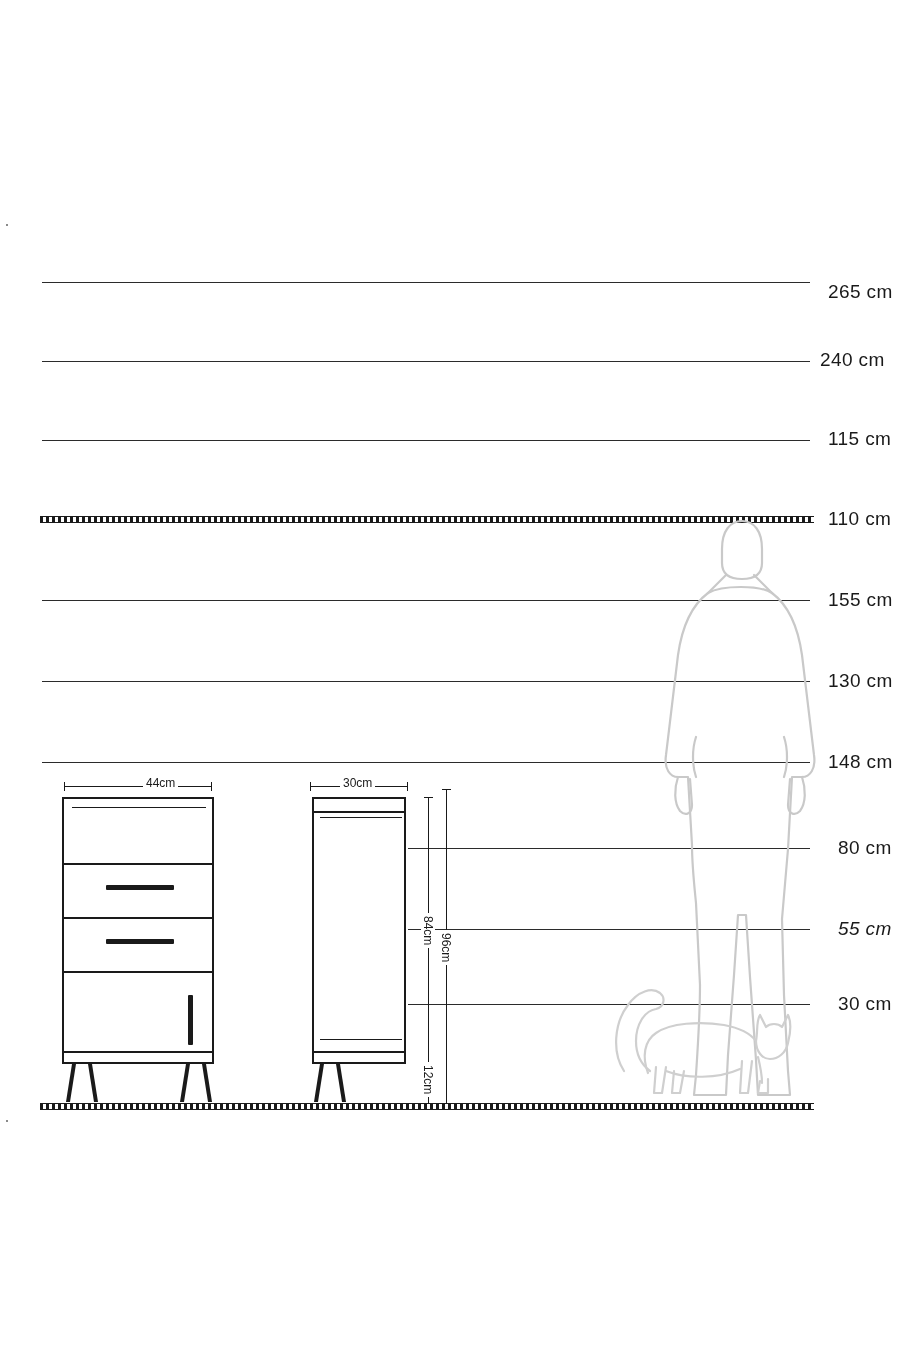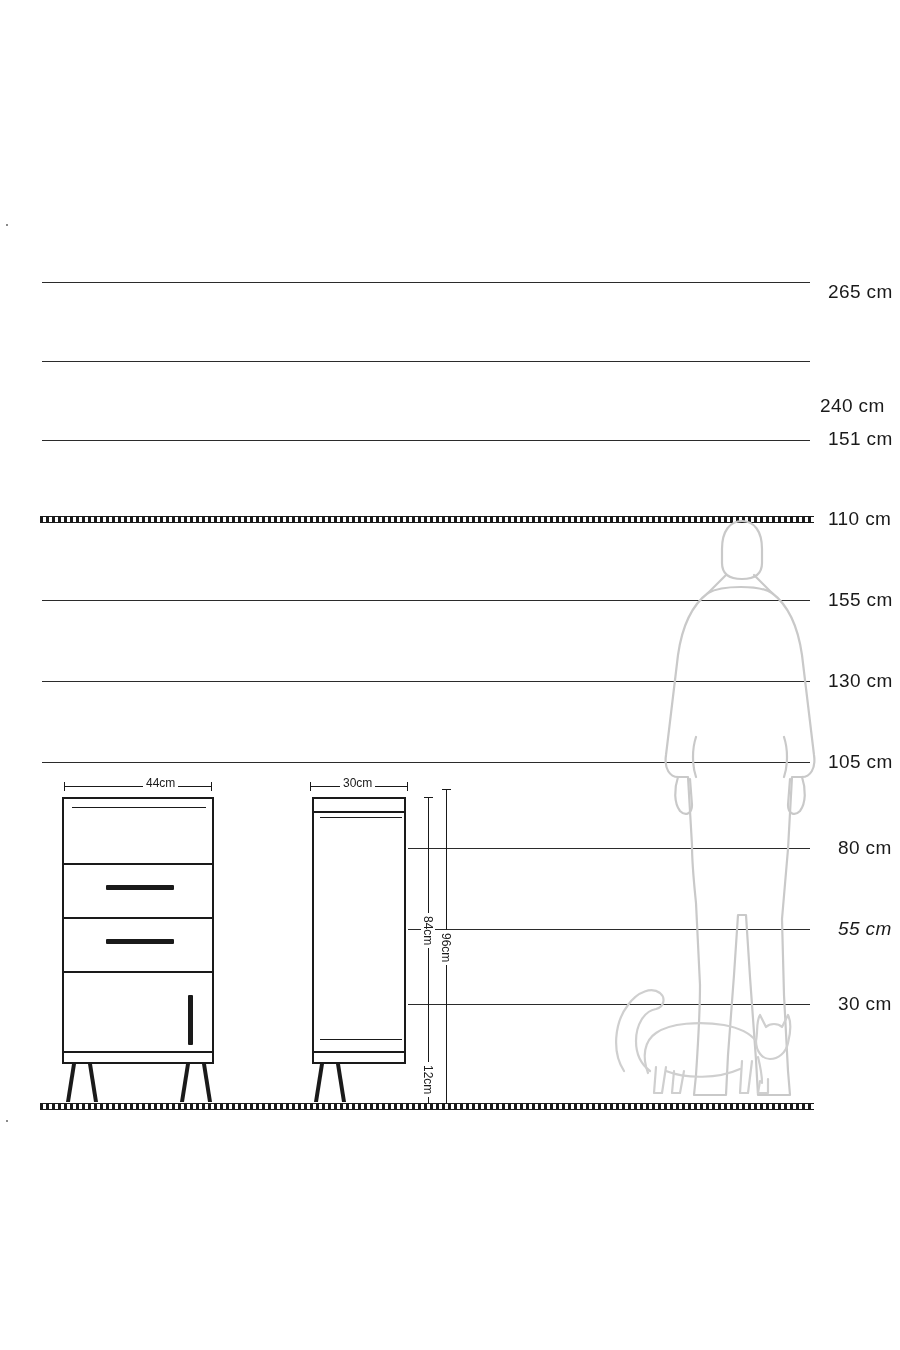--- a/index.html
+++ b/index.html
@@ -127,36 +127,36 @@
 
 <div id="stage">
 
   <div class="corner-dot" style="left:6px; top:224px;"></div>
   <div class="corner-dot" style="left:6px; top:1120px;"></div>
 
   <div class="scale-line" style="left:42px; top:282px; width:768px;"></div>
   <div class="scale-label" style="left:828px; top:270px;margin-top:11px;">265 cm</div>
 
   <div class="scale-line" style="left:42px; top:361px; width:768px;"></div>
-  <div class="scale-label" style="left:820px; top:349px;margin-top:46px;">240 cm</div>
+  <div class="scale-label" style="left:820px; top:349px;">240 cm</div>
 
   <div class="scale-line" style="left:42px; top:440px; width:768px;"></div>
-  <div class="scale-label" style="left:828px; top:428px;">151 cm</div>
+  <div class="scale-label" style="left:828px; top:428px;">115 cm</div>
 
   <div class="heavy-line" style="left:40px; top:516px; width:774px;"></div>
   <div class="scale-label" style="left:828px; top:508px;">110 cm</div>
 
   <div class="scale-line" style="left:42px; top:600px; width:768px;"></div>
   <div class="scale-label" style="left:828px; top:589px;text-align:right;">155 cm</div>
 
   <div class="scale-line" style="left:42px; top:681px; width:768px;"></div>
   <div class="scale-label" style="left:828px; top:670px;">130 cm</div>
 
   <div class="scale-line" style="left:42px; top:762px; width:768px;"></div>
-  <div class="scale-label" style="left:828px; top:751px;">105 cm</div>
+  <div class="scale-label" style="left:828px; top:751px;">148 cm</div>
 
   <div class="scale-line" style="left:408px; top:848px; width:402px;"></div>
   <div class="scale-label" style="left:838px; top:837px;text-align:right;">80 cm</div>
 
   <div class="scale-line" style="left:408px; top:929px; width:402px;"></div>
   <div class="scale-label" style="left:838px; top:918px;font-style:italic;">55 cm</div>
 
   <div class="scale-line" style="left:408px; top:1004px; width:402px;"></div>
   <div class="scale-label" style="left:838px; top:993px;">30 cm</div>
 

